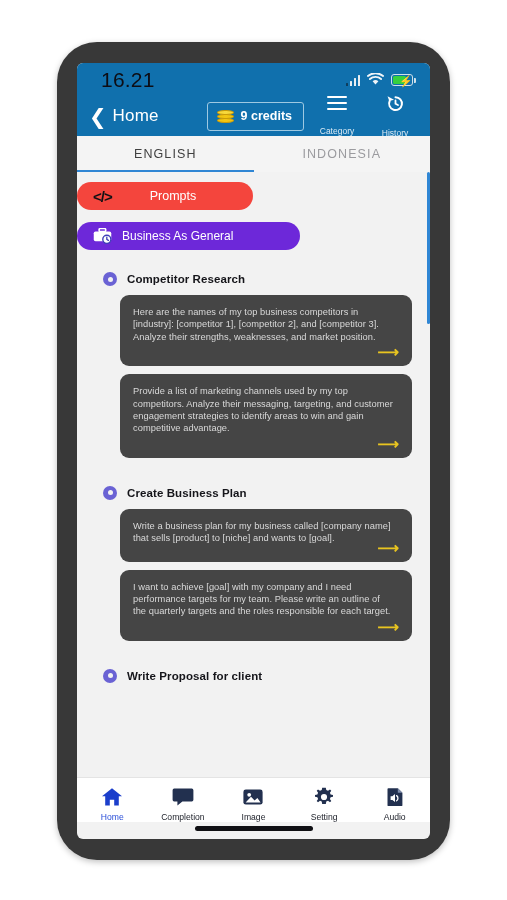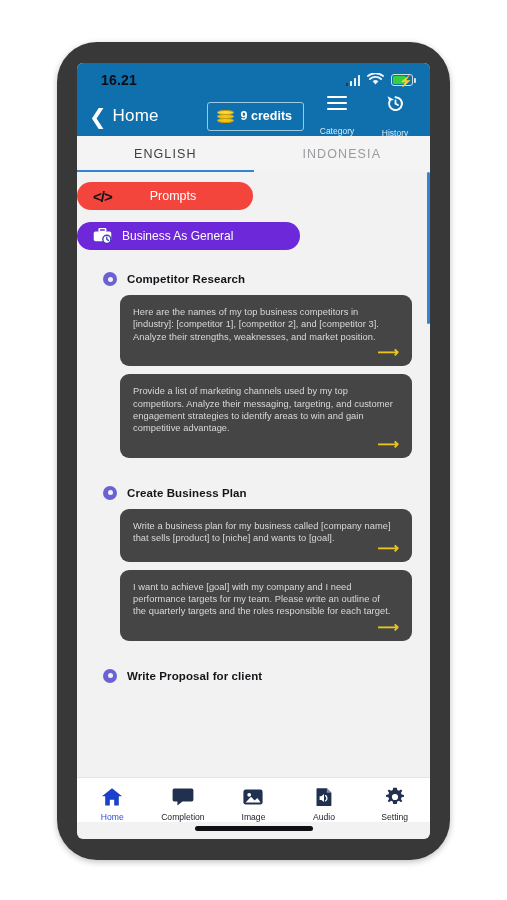--- a/index.html
+++ b/index.html
@@ -27,21 +27,21 @@
     overflow:hidden;
     display:flex; flex-direction:column;
   }
 
   
   .statusbar{
     background:#1070ad; height:33px; flex:0 0 33px;
     display:flex; align-items:center; justify-content:space-between;
     padding:0 17px 0 24px; position:relative;
   }
-  .clock{ color:#0d0d14; font-size:14px; font-weight:bold; letter-spacing:.2px; }
+  .clock{ color:#0d0d14; font-size:21px; font-weight:normal; letter-spacing:.2px; }
   .status-icons{ display:flex; align-items:flex-end; gap:7px; }
   .sig{ display:flex; align-items:flex-end; gap:1.5px; height:11px; }
   .sig i{ width:2.5px; background:#0f3d5c; border-radius:.5px; display:block; }
   .sig i:nth-child(1){ height:3px; }
   .sig i:nth-child(2){ height:5.5px; background:#e9eef2; }
   .sig i:nth-child(3){ height:8px; background:#e9eef2; }
   .sig i:nth-child(4){ height:11px; background:#e9eef2; }
   .batt{
     width:22px; height:12px; border:1.6px solid #cfe0ea; border-radius:3px;
     position:relative; display:flex; align-items:center;
@@ -281,35 +281,35 @@
         <div class="nav-item">
           <svg width="22" height="20" viewBox="0 0 22 20">
             <rect x="1.4" y="2.6" width="19.2" height="15" rx="2.4" fill="#22304f"></rect>
             <circle cx="7.2" cy="7.8" r="1.9" fill="#fff"></circle>
             <path d="M3.6 15.4 L9.0 9.8 L12.6 13.6 L15.4 11.0 L18.6 15.4 Z" fill="#fff"></path>
           </svg>
           <span class="nav-label">Image</span>
         </div>
 
         <div class="nav-item">
+          <svg width="22" height="20" viewBox="0 0 22 22">
+            <path d="M11 0.8 l2.0 0 0.5 2.6 1.9 0.8 2.2 -1.5 1.4 1.4 -1.5 2.2 0.8 1.9 2.6 0.5 0 2.0 -2.6 0.5 -0.8 1.9 1.5 2.2 -1.4 1.4 -2.2 -1.5 -1.9 0.8 -0.5 2.6 -2.0 0 -2.0 0 -0.5 -2.6 -1.9 -0.8 -2.2 1.5 -1.4 -1.4 1.5 -2.2 -0.8 -1.9 -2.6 -0.5 0 -2.0 2.6 -0.5 0.8 -1.9 -1.5 -2.2 1.4 -1.4 2.2 1.5 1.9 -0.8 0.5 -2.6 z" fill="#22304f"></path>
+            <circle cx="11" cy="11" r="3.4" fill="#fff"></circle>
+          </svg>
+          <span class="nav-label">Setting</span>
+        </div>
+
+        <div class="nav-item">
           <svg width="22" height="20" viewBox="0 0 22 20">
             <path d="M4.4 1.2 h9.4 l4.6 4.6 v12.4 a0.9 0.9 0 0 1 -0.9 0.9 h-13.1 a0.9 0.9 0 0 1 -0.9 -0.9 v-16.1 a0.9 0.9 0 0 1 0.9 -0.9 z" fill="#22304f"></path>
             <path d="M13.8 1.2 L18.4 5.8 h-4.6 z" fill="#7e8cab"></path>
             <path d="M6.6 9.2 h1.8 l2.6 -2.1 v8.0 l-2.6 -2.1 h-1.8 z" fill="#fff"></path>
             <path d="M12.6 8.6 a3.2 3.2 0 0 1 0 5.2" stroke="#fff" stroke-width="1.3" fill="none" stroke-linecap="round"></path>
           </svg>
           <span class="nav-label">Audio</span>
         </div>
 
-        <div class="nav-item">
-          <svg width="22" height="20" viewBox="0 0 22 22">
-            <path d="M11 0.8 l2.0 0 0.5 2.6 1.9 0.8 2.2 -1.5 1.4 1.4 -1.5 2.2 0.8 1.9 2.6 0.5 0 2.0 -2.6 0.5 -0.8 1.9 1.5 2.2 -1.4 1.4 -2.2 -1.5 -1.9 0.8 -0.5 2.6 -2.0 0 -2.0 0 -0.5 -2.6 -1.9 -0.8 -2.2 1.5 -1.4 -1.4 1.5 -2.2 -0.8 -1.9 -2.6 -0.5 0 -2.0 2.6 -0.5 0.8 -1.9 -1.5 -2.2 1.4 -1.4 2.2 1.5 1.9 -0.8 0.5 -2.6 z" fill="#22304f"></path>
-            <circle cx="11" cy="11" r="3.4" fill="#fff"></circle>
-          </svg>
-          <span class="nav-label">Setting</span>
-        </div>
-
       </div>
       <div class="home-indicator"></div>
     </div>
 
   </div>
 </div>
 
 </body></html>

